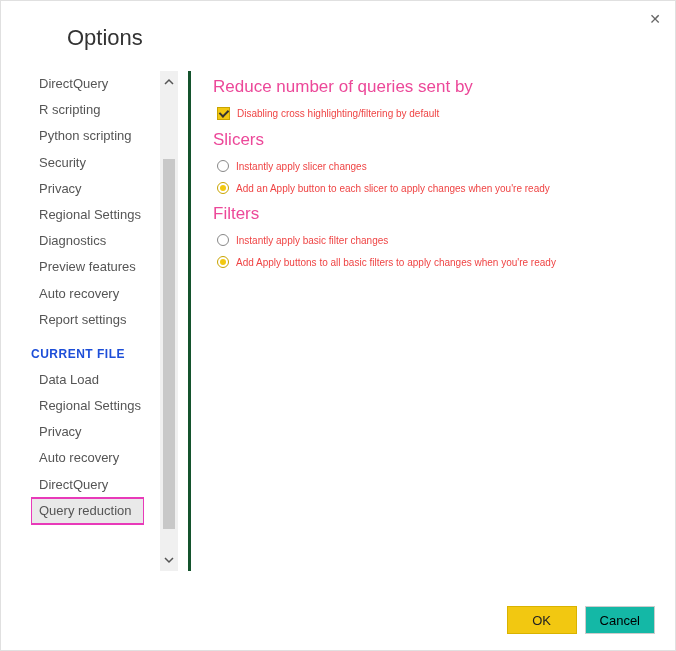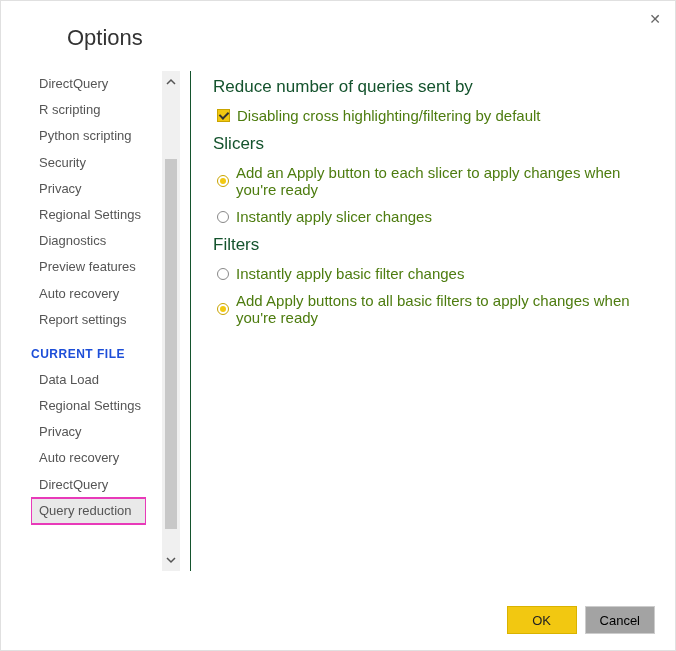--- a/index.html
+++ b/index.html
@@ -32,21 +32,21 @@
       padding: 24px 0 0 30px;
       margin-left: 36px;
     }
     .content {
       display: flex;
       padding: 20px 20px 0 30px;
     }
     .sidebar-wrap {
       display: flex;
       width: 160px;
-      border-right: 1px solid #14532d;
+      border-right: 3px solid #14532d;
       padding-right: 10px;
       height: 500px;
       gap: 16px;
     }
     .sidebar {
       width: 136px;
       overflow: hidden;
     }
     .sidebar-item {
       padding: 4px 8px;
@@ -97,29 +97,29 @@
       height: 370px;
       background: #c8c8c8;
     }
     .main {
       flex: 1;
       padding: 0 10px 0 22px;
     }
     .section-title {
       font-size: 17px;
       font-weight: 400;
-      color: #14532d;
+      color: #ec4899;
       margin: 6px 0 10px 0;
     }
     .check-row, .radio-row {
       display: flex;
       align-items: center;
       margin: 4px 0 10px 4px;
-      color: #4d7c0f;
-      font-size: 15px;
+      color: #ef4444;
+      font-size: 10px;
     }
     .checkbox {
       width: 13px;
       height: 13px;
       background: #f2c811;
       border: 1px solid #c9a400;
       margin-right: 7px;
       position: relative;
       flex-shrink: 0;
     }
@@ -163,21 +163,21 @@
       display: flex;
       gap: 8px;
       margin-top: 28px;
     }
     .btn {
       min-width: 70px;
       height: 28px;
       padding: 0 14px;
       font-size: 13px;
       border: 1px solid #ccc;
-      background: #a3a3a3;
+      background: #14b8a6;
       cursor: pointer;
       font-family: inherit;
     }
     .btn.primary {
       background: #f2c811;
       border-color: #d9b300;
       color: #222;
     }
   </style>
 </head>
@@ -228,26 +228,26 @@
 
   <div class="main">
     <div class="section-title">Reduce number of queries sent by</div>
     <div class="check-row">
       <div class="checkbox"></div>
       <span>Disabling cross highlighting/filtering by default</span>
     </div>
 
     <div class="section-title">Slicers</div>
     <div class="radio-row">
+      <div class="radio"></div>
+      <span>Instantly apply slicer changes</span>
+    </div>
+    <div class="radio-row">
       <div class="radio checked"></div>
       <span>Add an Apply button to each slicer to apply changes when you're ready</span>
-    </div>
-    <div class="radio-row">
-      <div class="radio"></div>
-      <span>Instantly apply slicer changes</span>
     </div>
 
     <div class="section-title">Filters</div>
     <div class="radio-row">
       <div class="radio"></div>
       <span>Instantly apply basic filter changes</span>
     </div>
     <div class="radio-row">
       <div class="radio checked"></div>
       <span>Add Apply buttons to all basic filters to apply changes when you're ready</span>

